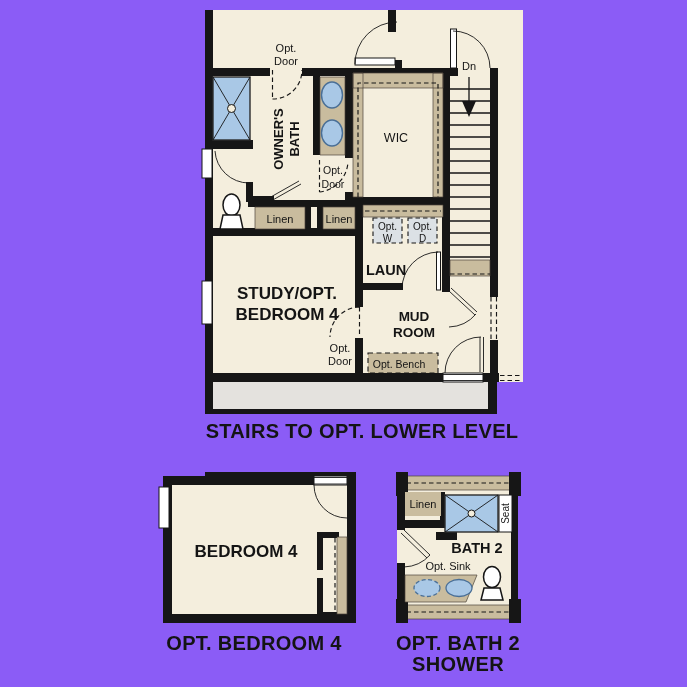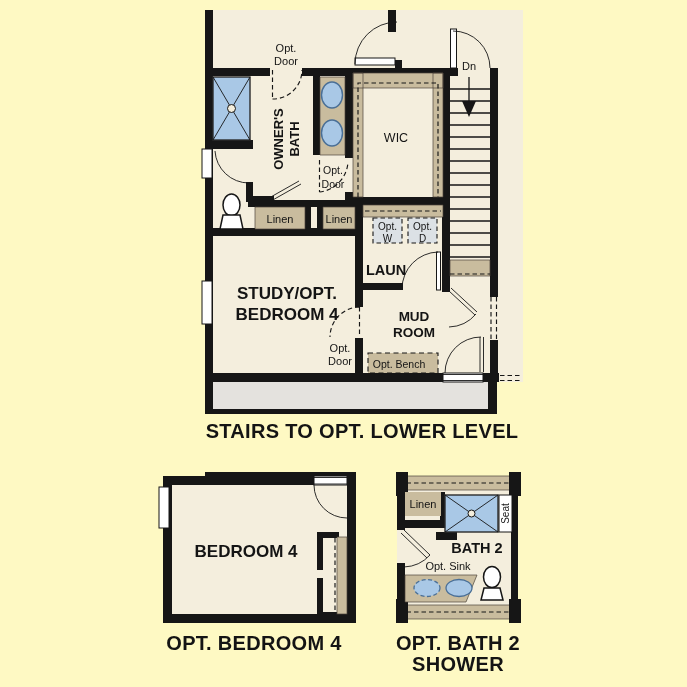--- a/index.html
+++ b/index.html
@@ -1,16 +1,16 @@
 <!DOCTYPE html>
 <html style="--wall: #161616; --floor: #f4eedd; --tan: #c9bc9e; --blue: #a9c8e6; --appliance: #dce1e5; --lower-stairs: #e4e2de; --text: #141414;"><head>
 <meta charset="utf-8">
 <style>
   html,body{margin:0;padding:0;background:#fff;}
-  .canvas{position:relative;width:687px;height:687px;background:#fef9c3;overflow:hidden;}
+  .canvas{position:relative;width:687px;height:687px;background:#8b5cf6;overflow:hidden;}
   svg{display:block;}
   .floor{fill:var(--floor);}
   .lower{fill:var(--lower-stairs);}
   .wall{fill:var(--wall);}
   .tan{fill:var(--tan);stroke:#4a443a;stroke-width:0.7;}
   .tanf{fill:var(--tan);}
   .blue{fill:var(--blue);stroke:#2b2b2b;stroke-width:1.4;}
   .appl{fill:var(--appliance);stroke:var(--wall);stroke-width:1.1;stroke-dasharray:4.5 3;}
   .white{fill:#ffffff;stroke:var(--wall);stroke-width:1;}
   .thin{stroke:var(--wall);stroke-width:1.3;fill:none;}

